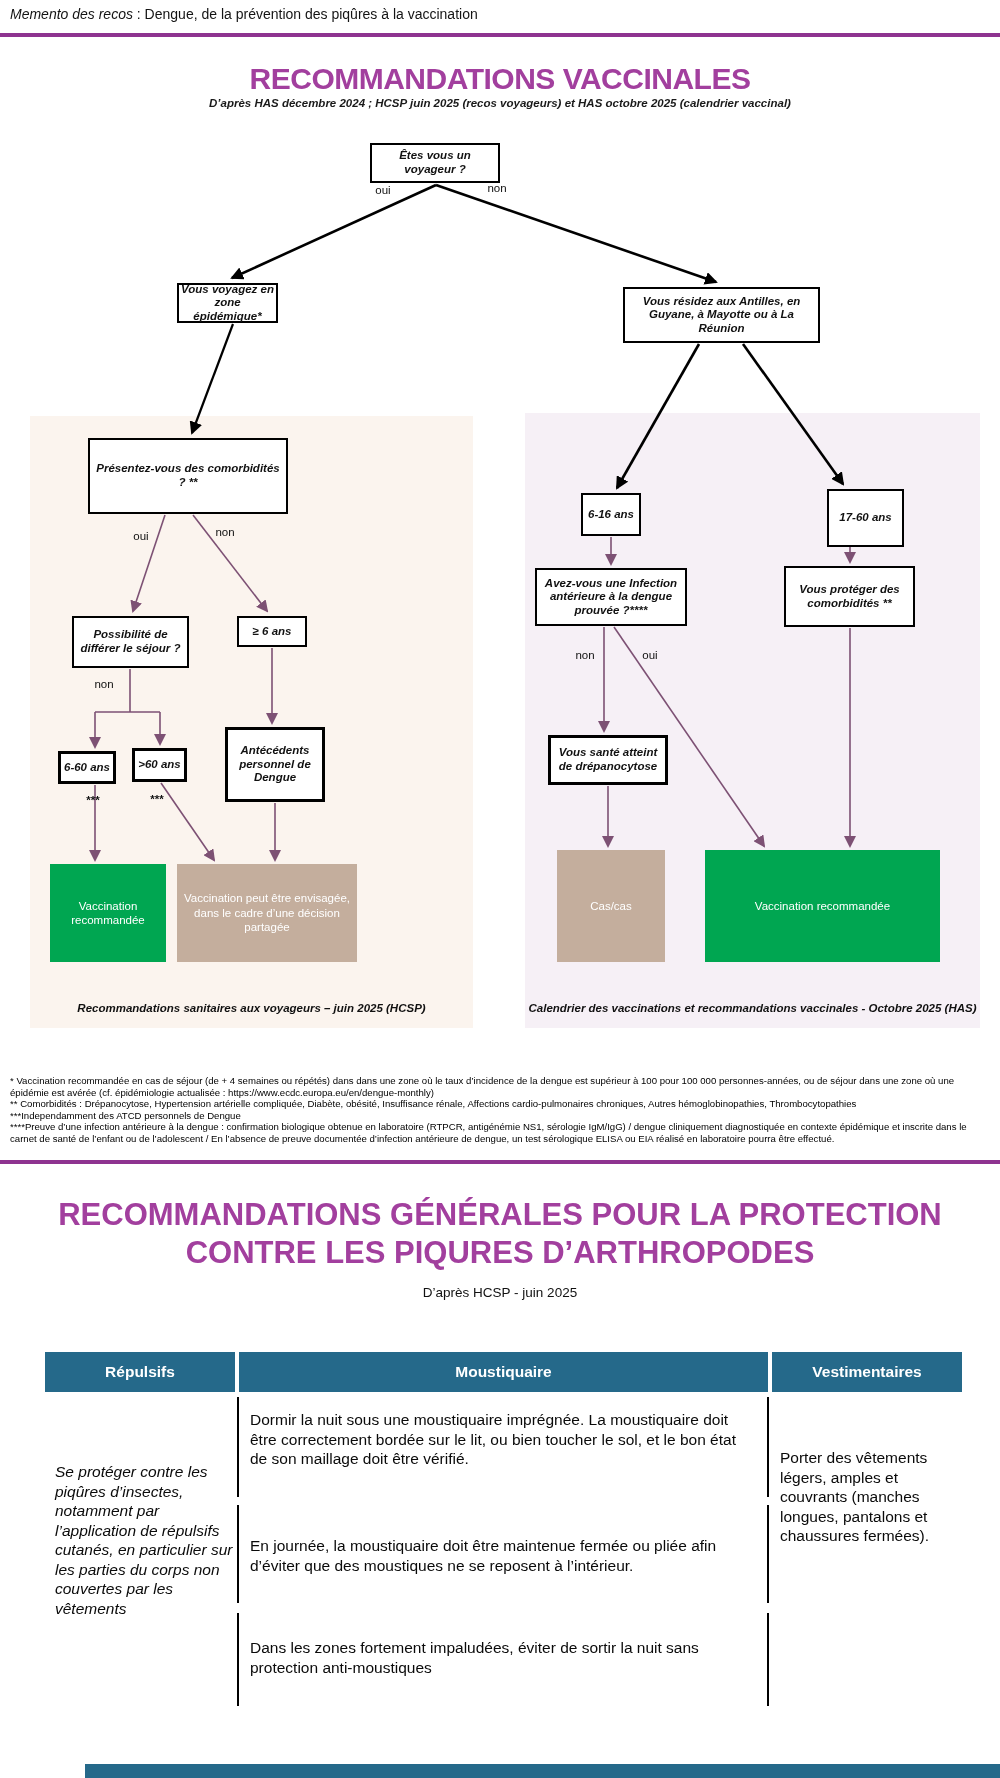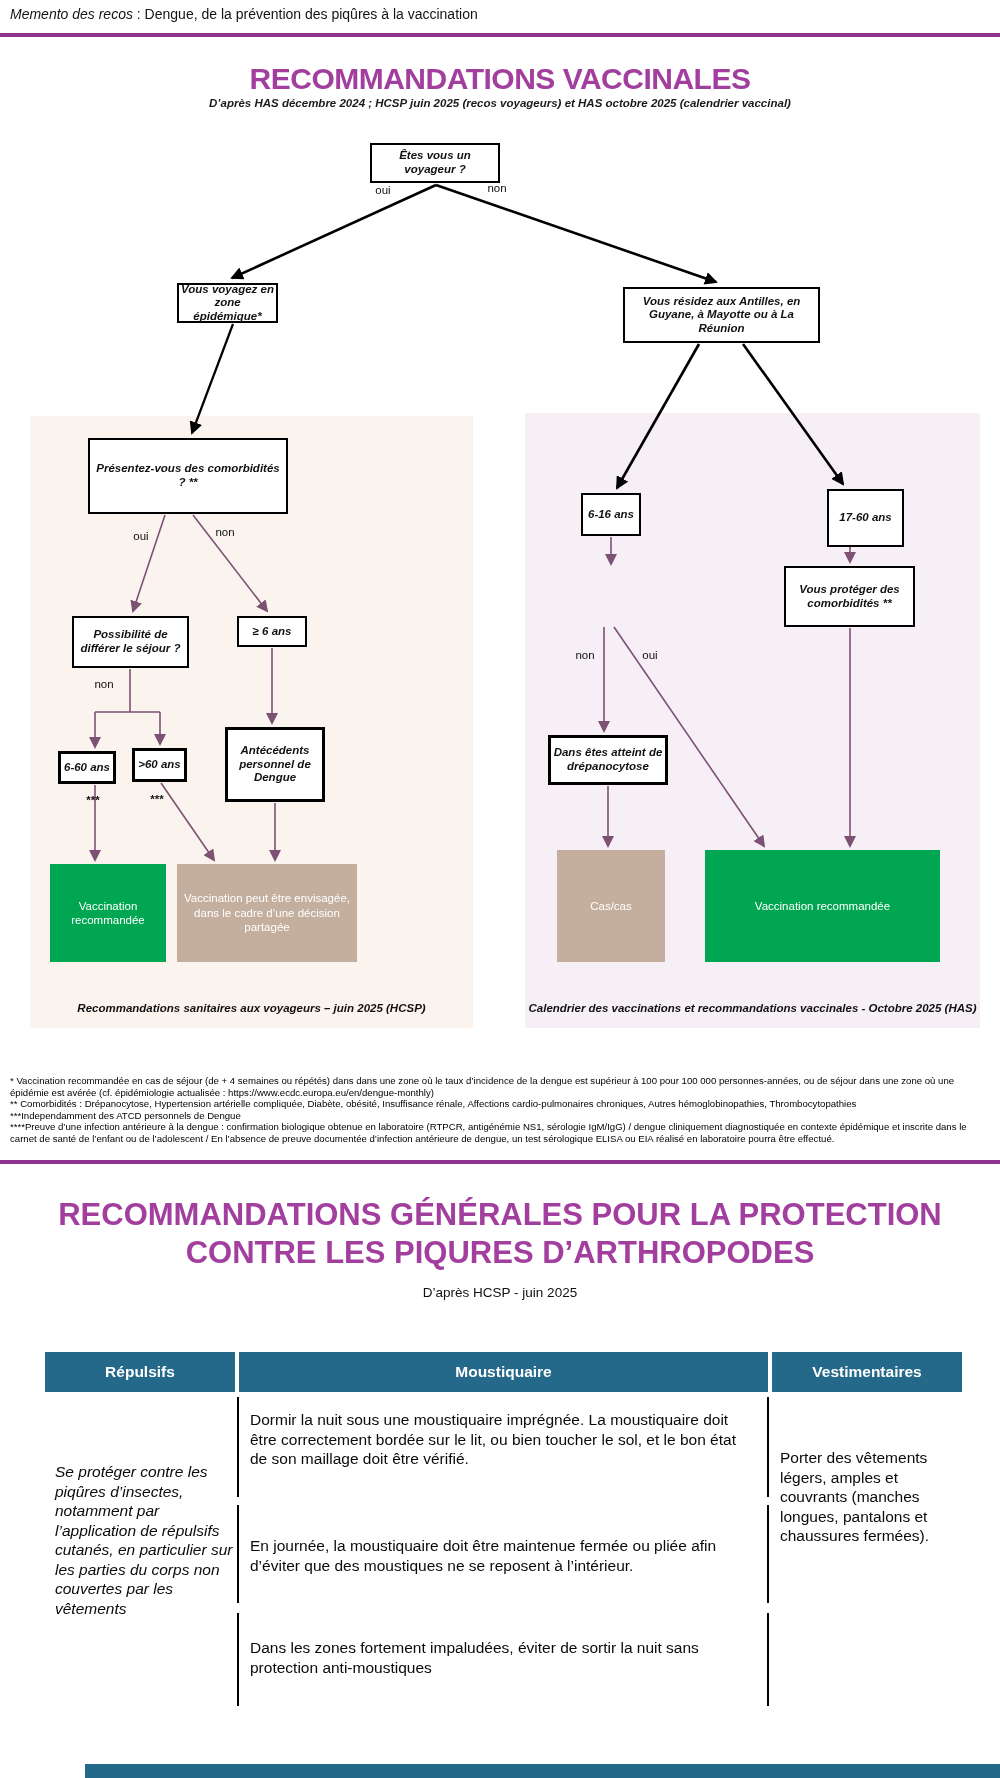--- a/index.html
+++ b/index.html
@@ -112,22 +112,23 @@
   <div class="node" style="left:177px;top:163px;width:101px;height:40px;">Vous voyagez en zone épidémique*</div>
   <div class="node" style="left:623px;top:167px;width:197px;height:56px;">Vous résidez aux Antilles, en Guyane, à Mayotte ou à La Réunion</div>
   <div class="node" style="left:88px;top:318px;width:200px;height:76px;">Présentez-vous des comorbidités ? **</div>
   <div class="node" style="left:72px;top:496px;width:117px;height:52px;">Possibilité de différer le séjour ?</div>
   <div class="node" style="left:237px;top:496px;width:70px;height:31px;">≥ 6 ans</div>
   <div class="node thick" style="left:58px;top:631px;width:58px;height:33px;">6-60 ans</div>
   <div class="node thick" style="left:132px;top:628px;width:55px;height:34px;">&gt;60 ans</div>
   <div class="node thick" style="left:225px;top:607px;width:100px;height:75px;">Antécédents personnel de Dengue</div>
   <div class="node" style="left:581px;top:373px;width:60px;height:43px;">6-16 ans</div>
   <div class="node" style="left:811px;top:369px;width:77px;height:58px;margin-left:16px;">17-60 ans</div>
+  <div class="node" style="left:535px;top:448px;width:152px;height:58px;">Avez-vous une Infection antérieure à la dengue prouvée ?****</div>
   <div class="node" style="left:784px;top:446px;width:131px;height:61px;">Vous protéger des comorbidités **</div>
-  <div class="node thick" style="left:548px;top:615px;width:120px;height:50px;">Dans êtes atteint de drépanocytose</div>
+  <div class="node thick" style="left:548px;top:615px;width:120px;height:50px;">Vous santé atteint de drépanocytose</div>
 
   <div class="lbl" style="left:383px;top:70px;">oui</div>
   <div class="lbl" style="left:497px;top:68px;">non</div>
   <div class="lbl" style="left:141px;top:416px;">oui</div>
   <div class="lbl" style="left:225px;top:412px;">non</div>
   <div class="lbl" style="left:104px;top:564px;">non</div>
   <div class="lbl b" style="left:93px;top:680px;">***</div>
   <div class="lbl b" style="left:157px;top:679px;">***</div>
   <div class="lbl" style="left:585px;top:535px;">non</div>
   <div class="lbl" style="left:650px;top:535px;">oui</div>

